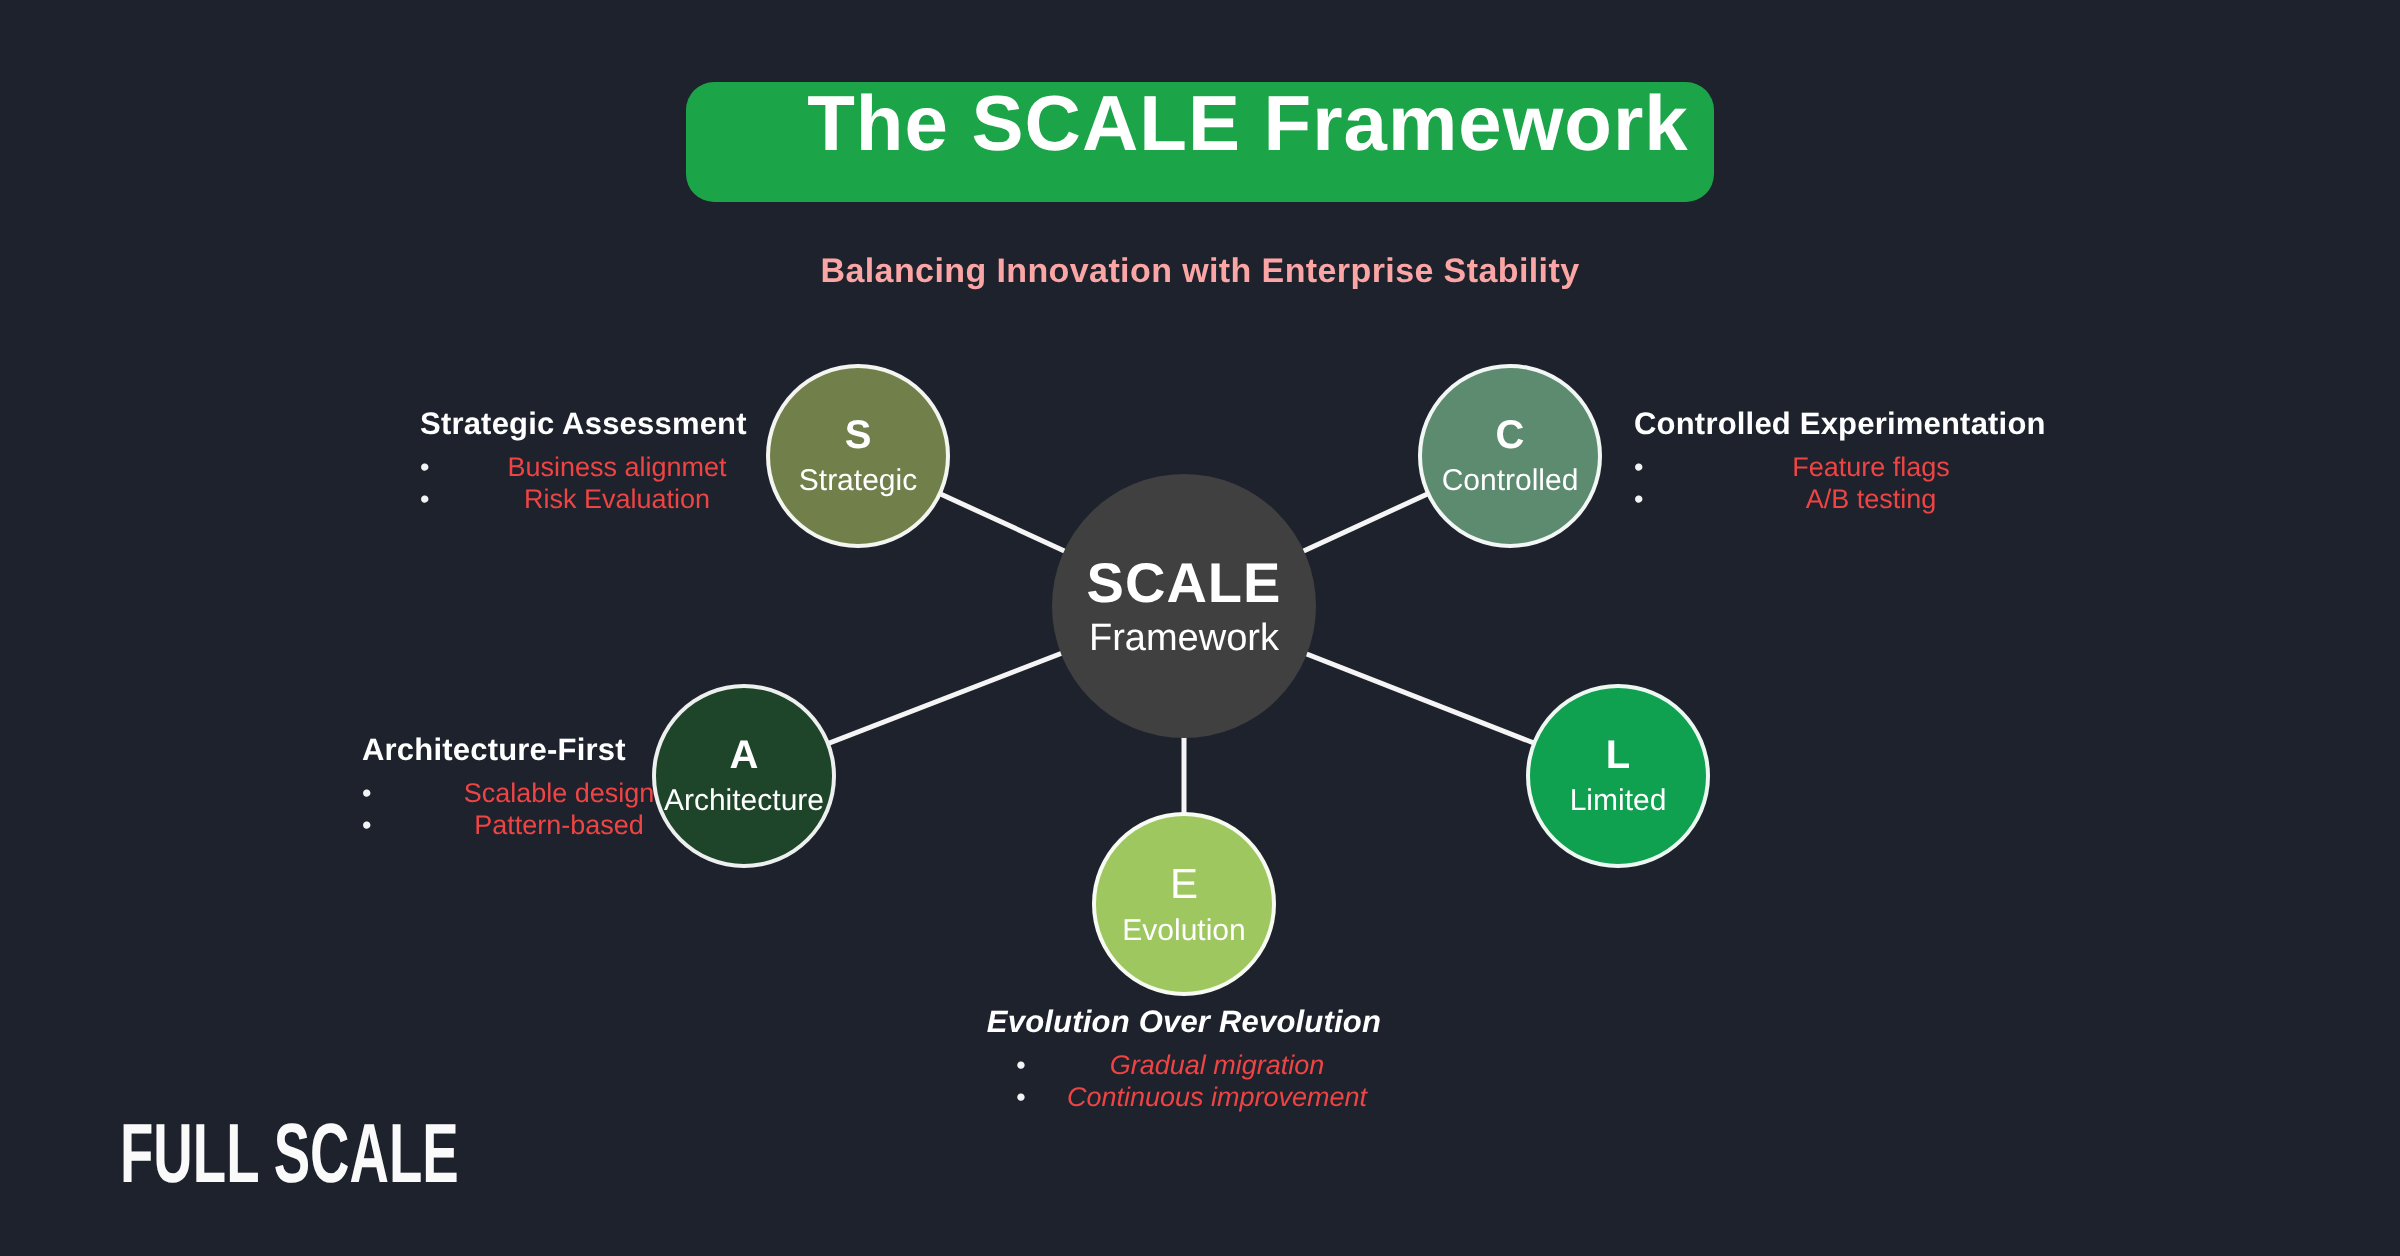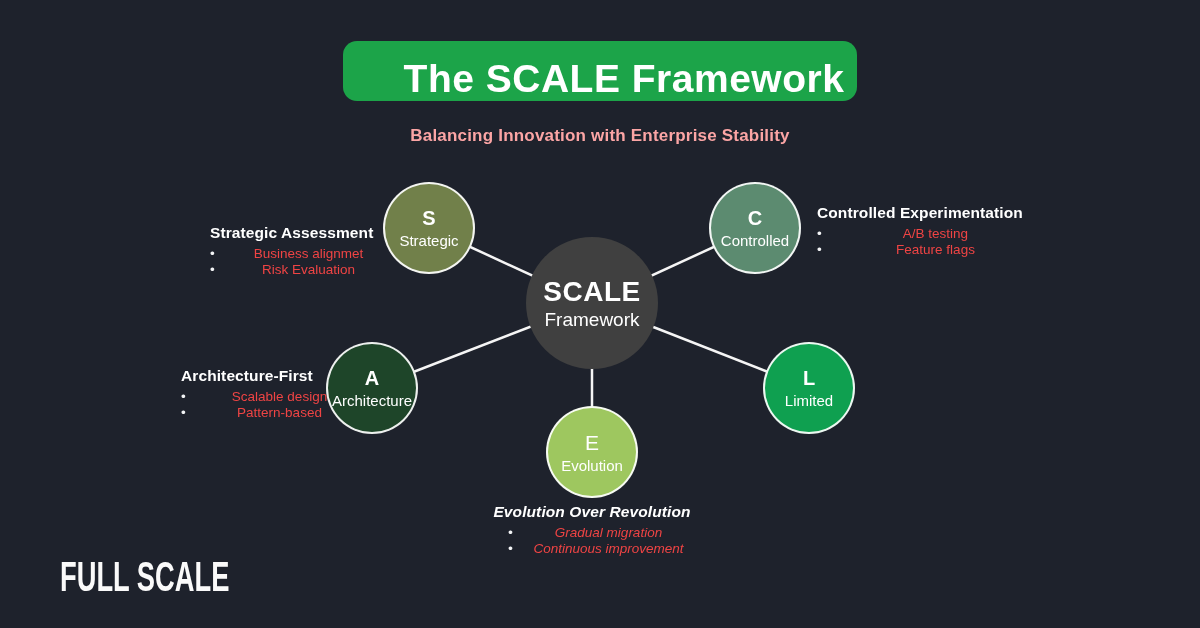--- a/index.html
+++ b/index.html
@@ -9,21 +9,21 @@
     font-family: "Liberation Sans", sans-serif;
     color: #FFFFFF;
     position: relative;
   }
   .canvas { position: absolute; inset: 0; width: 1200px; height: 628px; }
 
   
   .title-banner {
     position: absolute; left: 343px; top: 41px; width: 514px; height: 60px;
     background: #1CA449; border-radius: 14px;
-    display: flex; align-items: flex-end; justify-content: center; padding-left: 48px;
+    display: flex; align-items: flex-start; justify-content: center; padding-left: 48px;
   }
   .title-banner h1 {
     font-size: 39px; font-weight: 800; letter-spacing: 0.5px; color: #fff;
   }
 
   .subtitle {
     position: absolute; left: 0; top: 126px; width: 1200px;
     text-align: center; font-size: 17px; font-weight: 700; color: #fca5a5;
     letter-spacing: 0.2px;
   }
@@ -61,21 +61,21 @@
   
   .node-text { position: absolute; }
   .node-heading { font-size: 15.5px; font-weight: 700; color: #FFFFFF; margin-bottom: 4px; letter-spacing: 0.1px; }
   .bullet-row {
     font-size: 13.5px; font-weight: 400; color: #ef4444;
     padding-left: 17px; line-height: 15px; margin-top: 1px;
     position: relative; text-align: center;
   }
   .bullet-row::before { content: "•"; position: absolute; left: 0; color: #F3F4F6; }
 
-  .text-s { left: 210px; top: 204px; width: 180px; margin-top: 20px; }
+  .text-s { left: 210px; top: 204px; width: 180px; }
   .text-c { left: 817px; top: 204px; width: 220px; }
   .text-a { left: 181px; top: 367px; width: 180px; }
   .text-l { left: 875px; top: 367px; width: 200px; }
   .text-e { left: 492px; top: 503px; width: 200px; font-style: italic; }
   .text-e .node-heading { text-align: center; width: 200px; }
   .text-e .bullet-row { margin-left: 16px; }
 
   
   .logo {
     position: absolute; left: 60px; top: 553px;
@@ -117,22 +117,22 @@
     <div class="bullet-row">Business alignmet</div>
     <div class="bullet-row">Risk Evaluation</div>
   </div>
 
   <div class="circle node-circle pos-c" style="background: rgb(92, 139, 112);">
     <div class="node-letter">C</div>
     <div class="node-word">Controlled</div>
   </div>
   <div class="node-text text-c">
     <div class="node-heading">Controlled Experimentation</div>
+    <div class="bullet-row">Feature flags</div>
     <div class="bullet-row">A/B testing</div>
-    <div class="bullet-row">Feature flags</div>
   </div>
 
   <div class="circle node-circle pos-a" style="background: rgb(30, 69, 41);">
     <div class="node-letter">A</div>
     <div class="node-word">Architecture</div>
   </div>
   <div class="node-text text-a">
     <div class="node-heading">Architecture-First</div>
     <div class="bullet-row">Scalable design</div>
     <div class="bullet-row">Pattern-based</div>

